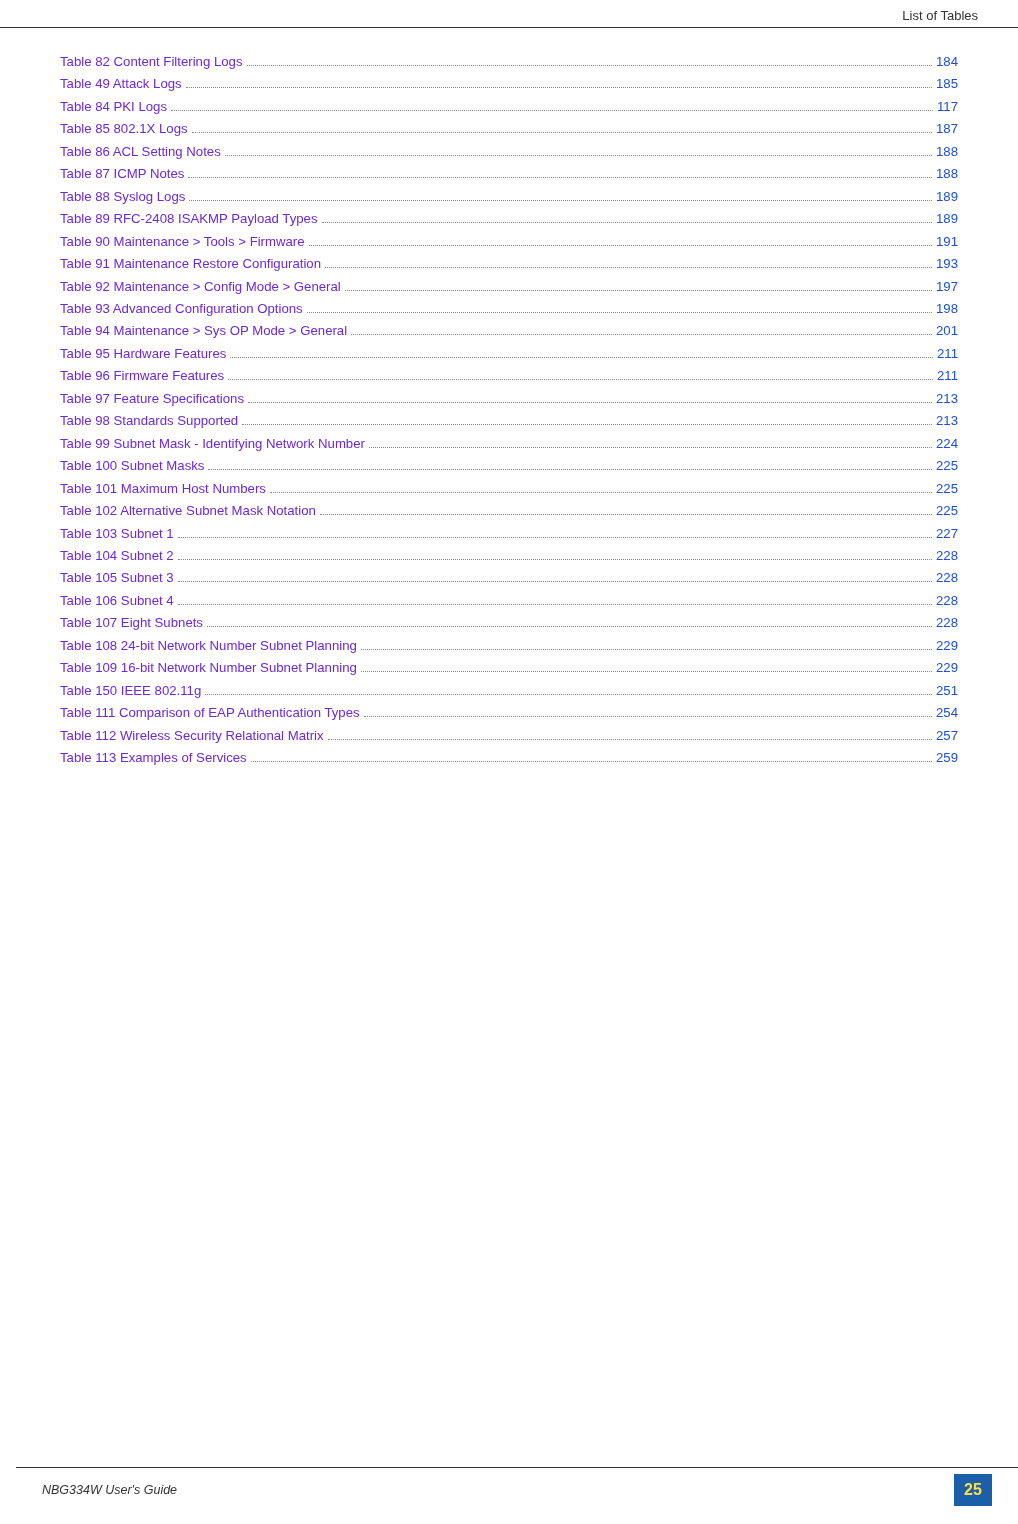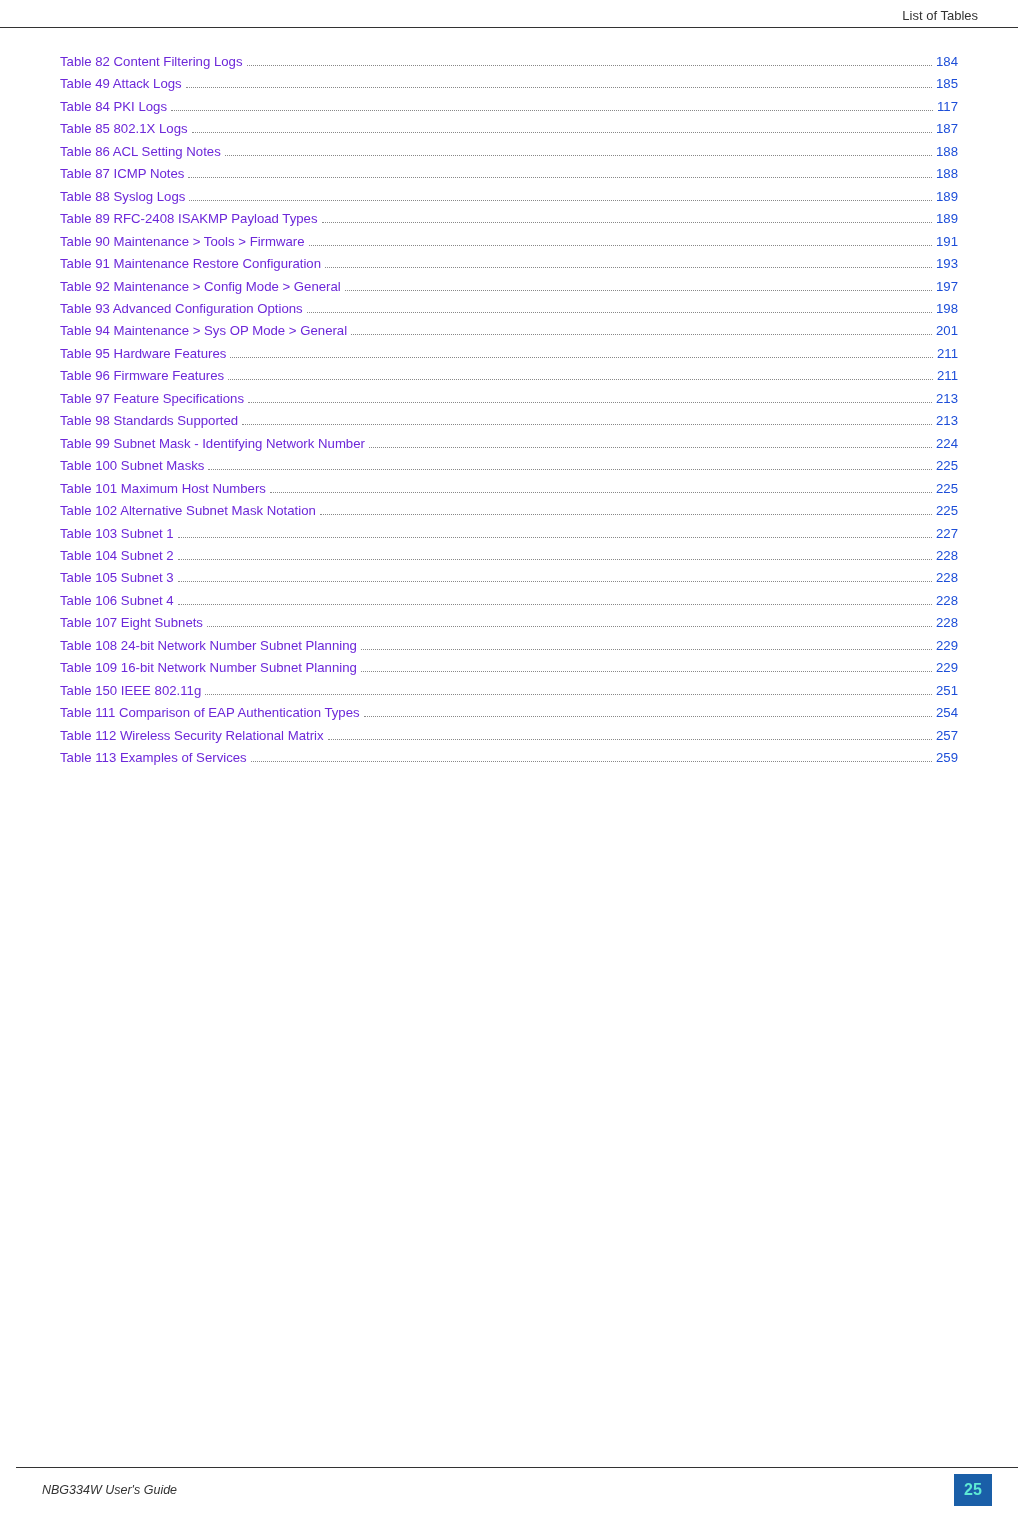--- a/index.html
+++ b/index.html
@@ -57,21 +57,21 @@
       border-top: 1.5px solid #333;
       padding-top: 6px;
     }
     .footer-left {
       font-size: 12.5px;
       color: #333;
       font-style: italic;
     }
     .footer-right {
       background: #1a5fa8;
-      color: #5eead4;
+      color: #fde047;
       font-size: 16px;
       font-weight: bold;
       width: 38px;
       height: 32px;
       display: flex;
       align-items: center;
       justify-content: center;
     }
   </style>
 </head>

